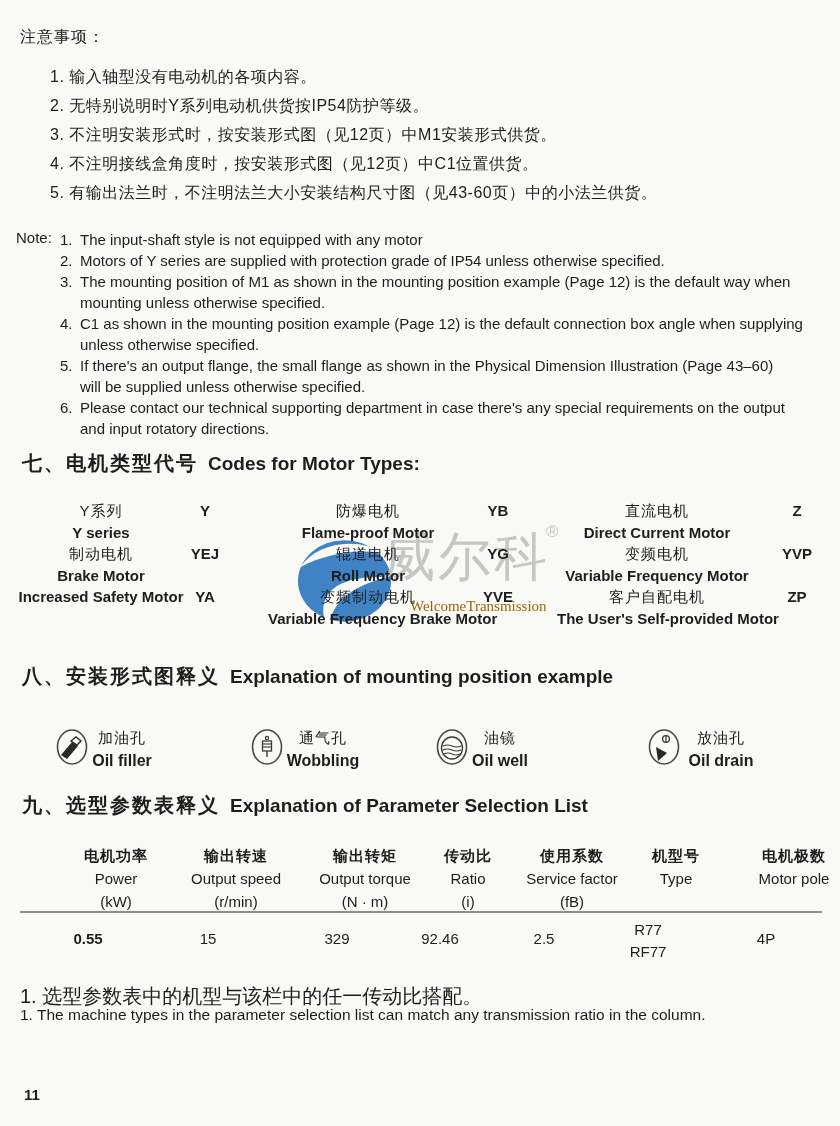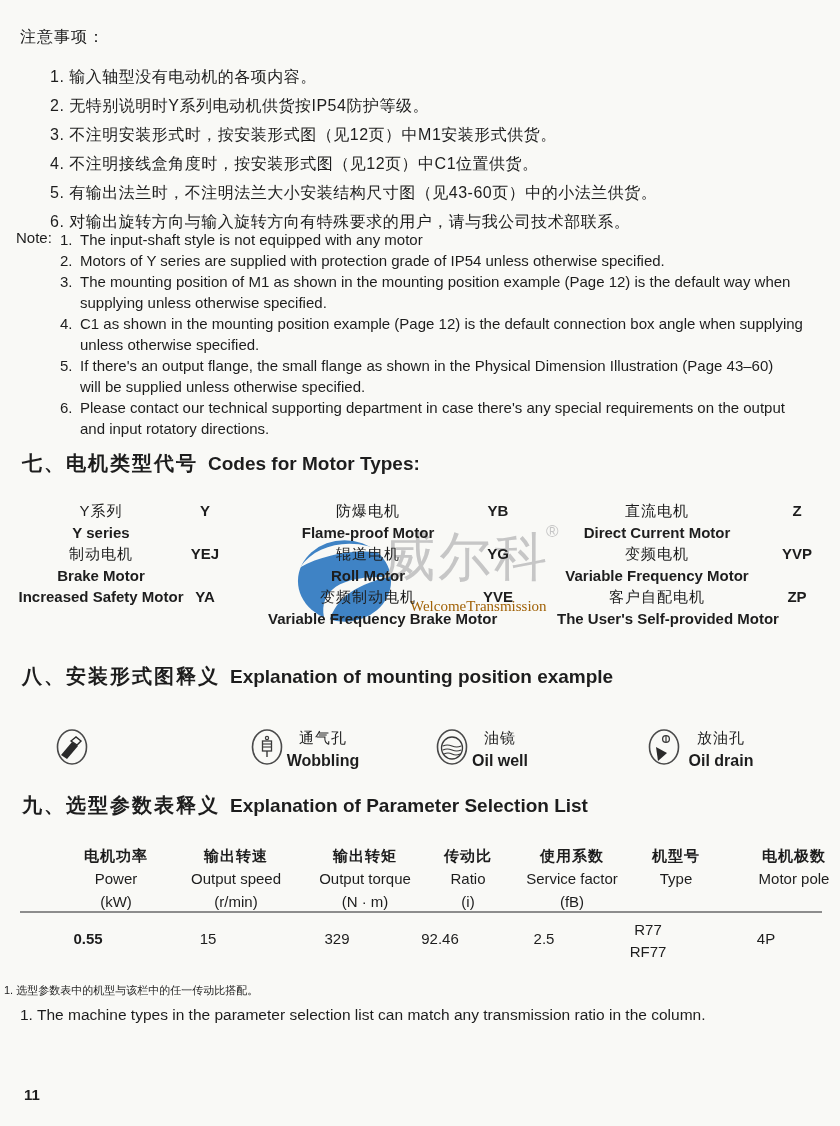--- a/index.html
+++ b/index.html
@@ -53,56 +53,55 @@
   
   .pt-col { top:844px; transform:translateX(-50%); text-align:center; white-space:nowrap;margin-left:28px; }
   .pt-col div { line-height:23px; font-size:15px; }
   .pt-cn { font-weight:700; letter-spacing:1px; }
   .pt-rule { left:20px; top:911px; width:802px; height:2px; background:#8d8d8d; }
   .pt-val { top:930px; transform:translateX(-50%); font-size:15px; white-space:nowrap; }
   .pt-val.bold { font-weight:700; }
   .pt-type { top:919px; transform:translateX(-50%); font-size:15px; text-align:center; line-height:22px; }
 
   
-  .foot-cn { left:4px; top:983px; font-size:11px; white-space:nowrap; }
+  .foot-cn { left:20px; top:983px; font-size:20px; white-space:nowrap; }
   .foot-en { left:20px; top:1006px; font-size:15.5px; white-space:nowrap; }
   .page-num { left:24px; top:1086px; font-size:15px; font-weight:700; }
 </style>
 </head>
 <body>
 
 <div class="page">
 
   <div class="abs notice-title">注意事项：</div>
   <div class="abs cn-item" style="top:55px">1. 输入轴型没有电动机的各项内容。</div>
   <div class="abs cn-item" style="top:84px">2. 无特别说明时Y系列电动机供货按IP54防护等级。</div>
   <div class="abs cn-item" style="top:113px">3. 不注明安装形式时，按安装形式图（见12页）中M1安装形式供货。</div>
   <div class="abs cn-item" style="top:142px">4. 不注明接线盒角度时，按安装形式图（见12页）中C1位置供货。</div>
   <div class="abs cn-item" style="top:171px">5. 有输出法兰时，不注明法兰大小安装结构尺寸图（见43-60页）中的小法兰供货。</div>
-  <div class="abs cn-item" style="top:200px">6. 对输出旋转方向与输入旋转方向有特殊要求的用户，请与我公司技术部联系。</div>
 
   <div class="abs note-prefix">Note:</div>
 
   <div class="abs en-item" style="top:229px">
     <span class="en-num">1.</span>
     <div class="en-lines">
         <div>The input-shaft style is not equipped with any motor</div>
       </div>
   </div>
   <div class="abs en-item" style="top:250px">
     <span class="en-num">2.</span>
     <div class="en-lines">
         <div>Motors of Y series are supplied with protection grade of IP54 unless otherwise specified.</div>
       </div>
   </div>
   <div class="abs en-item" style="top:271px">
     <span class="en-num">3.</span>
     <div class="en-lines">
       <div>The mounting position of M1 as shown in the mounting position example (Page 12) is the default way when</div>
-      <div>supplying unless otherwise specified.</div>
+      <div>mounting unless otherwise specified.</div>
     </div>
   </div>
   <div class="abs en-item" style="top:313px">
     <span class="en-num">4.</span>
     <div class="en-lines">
       <div>C1 as shown in the mounting position example (Page 12) is the default connection box angle when supplying</div>
       <div>unless otherwise specified.</div>
     </div>
   </div>
   <div class="abs en-item" style="top:355px">
@@ -180,20 +179,24 @@
   <div class="abs sec-heading" style="top:663px">
     <span class="h-cn">八、安装形式图释义</span>
     <span class="h-en">Explanation of mounting position example</span>
   </div>
 
   <svg class="abs mount-icon" style="left:56px" width="32" height="36" viewBox="0 0 32 36">
     <ellipse cx="16" cy="18" rx="14.5" ry="17" fill="none" stroke="#4a4a4a" stroke-width="1.6"></ellipse>
     <path d="M5 26 L16 13 L22 17 L11 30 Z" fill="#2a2a2a"></path>
     <path d="M15 12 L20 8 L25 12 L21 16 Z" fill="none" stroke="#2a2a2a" stroke-width="1.4"></path>
   </svg>
+  <div class="abs mount-label" style="left:52px">
+    <div class="ml-cn">加油孔</div>
+    <div class="ml-en">Oil filler</div>
+  </div>
 
   <svg class="abs mount-icon" style="left:251px" width="32" height="36" viewBox="0 0 32 36">
     <ellipse cx="16" cy="18" rx="14.5" ry="17" fill="none" stroke="#4a4a4a" stroke-width="1.6"></ellipse>
     <circle cx="16" cy="9" r="1.6" fill="none" stroke="#3a3a3a" stroke-width="1.2"></circle>
     <rect x="11.5" y="12" width="9" height="10" fill="none" stroke="#3a3a3a" stroke-width="1.3"></rect>
     <line x1="11.5" y1="15" x2="20.5" y2="15" stroke="#3a3a3a" stroke-width="1.1"></line>
     <line x1="11.5" y1="18" x2="20.5" y2="18" stroke="#3a3a3a" stroke-width="1.1"></line>
     <line x1="16" y1="22" x2="16" y2="28" stroke="#3a3a3a" stroke-width="1.4"></line>
   </svg>
   <div class="abs mount-label" style="left:253px">

